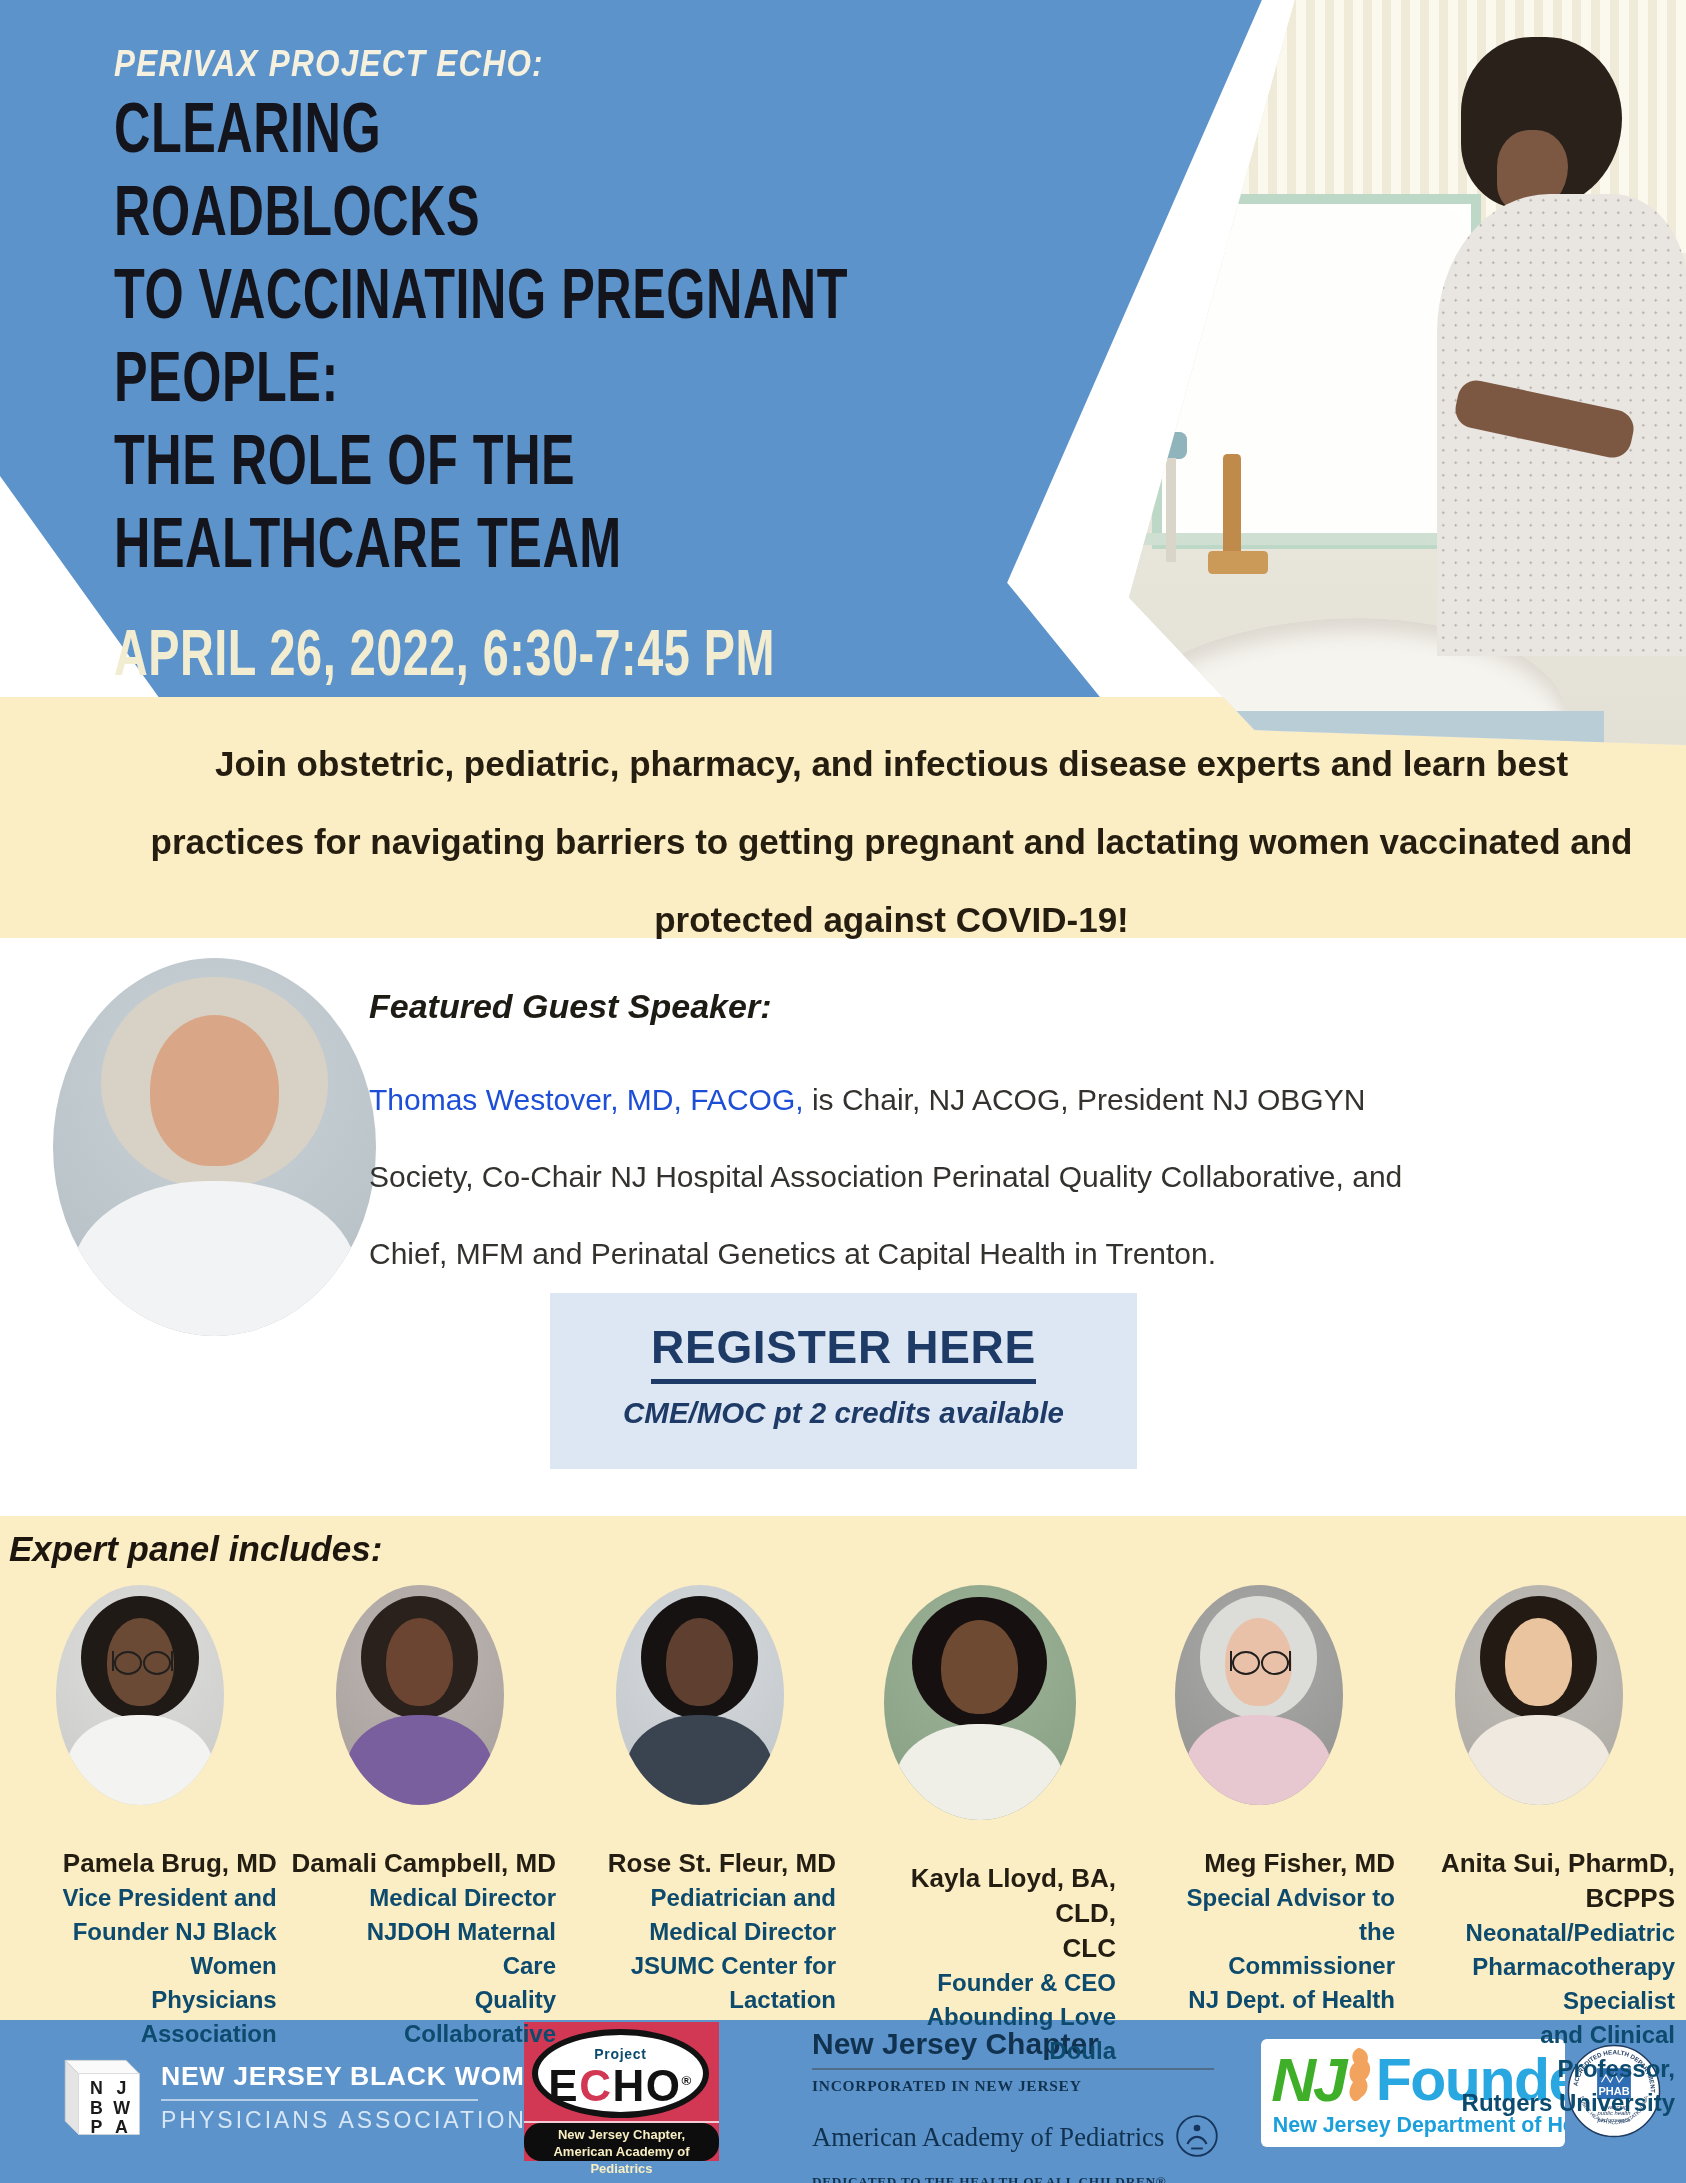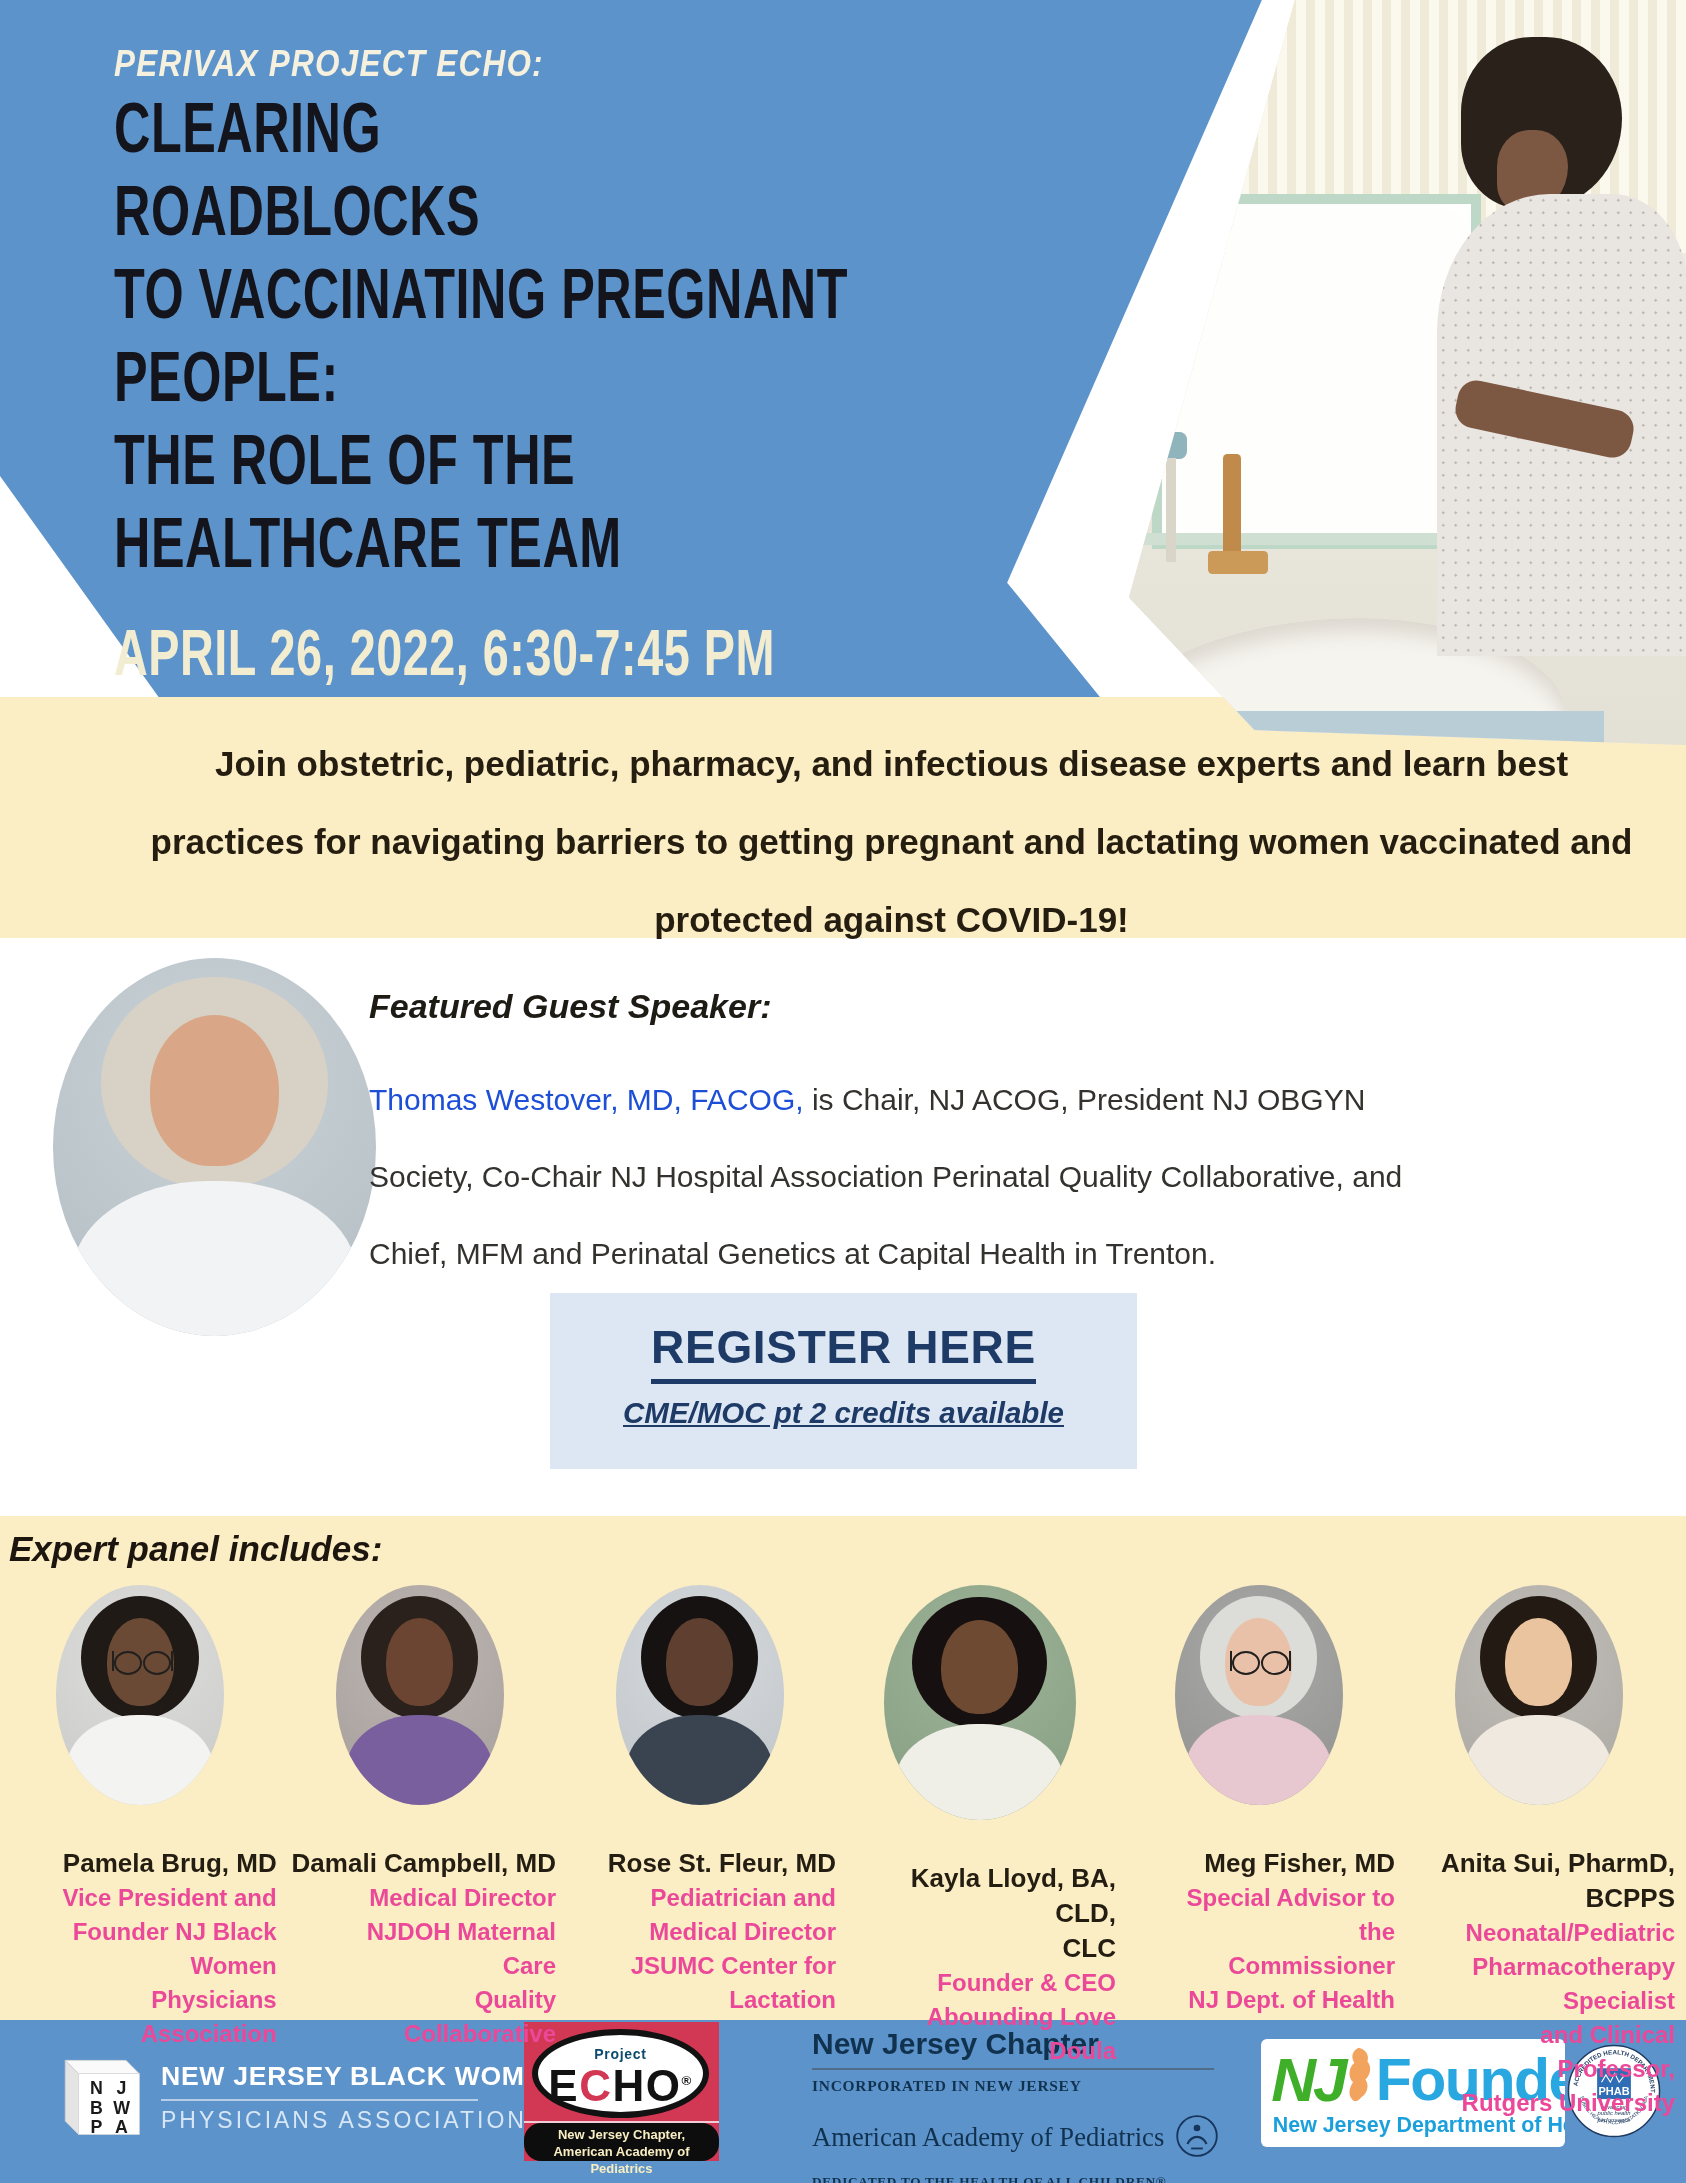--- a/index.html
+++ b/index.html
@@ -57,31 +57,31 @@
   .speaker-portrait{position:absolute;left:53px;top:958px;width:323px;height:378px;}
   .speaker-heading{position:absolute;left:369px;top:987px;font-size:34px;font-weight:700;font-style:italic;color:#1e1a14;}
   #bio-block{position:absolute;left:369px;top:1061px;width:1254px;}
   .bio-line{font-size:30px;color:#34322f;line-height:77px;white-space:nowrap;}
   .bio-bold{font-weight:400;color:#1d4ed8;}
 
   
   .register-box{position:absolute;left:550px;top:1293px;width:587px;height:176px;background:#dde7f3;text-align:center;}
   .register-link{display:inline-block;margin-top:26.6px;font-size:46px;font-weight:700;color:#1e3a66;
                  letter-spacing:0.7px;border-bottom:5.2px solid #1e3a66;padding-bottom:5.9px;cursor:pointer;}
-  .register-credits{margin-top:11.8px;font-size:29.5px;font-weight:700;font-style:italic;color:#1e3a66;text-decoration:underline;}
+  .register-credits{margin-top:11.8px;font-size:29.5px;font-weight:700;font-style:italic;color:#1e3a66;}
 
   
   .section-panel{position:absolute;left:0;top:1516px;width:1687px;height:504px;background:#fbedc4;}
   .panel-heading{position:absolute;left:8.9px;top:1529px;font-size:35px;font-weight:700;font-style:italic;color:#1c160e;z-index:1;}
   #panel-row{position:absolute;left:0;top:1585px;width:1687px;height:435px;z-index:1;}
   .panel-member{position:absolute;top:0;width:273px;text-align:right;}
   .panel-member .portrait{margin:0 auto;}
   .member-names{margin-top:41px;}
   .member-name{font-size:26px;font-weight:700;color:#241d12;line-height:35px;}
-  .member-role{font-size:24px;font-weight:700;color:#ec4899;line-height:34px;margin-left:48px;}
+  .member-role{font-size:24px;font-weight:700;color:#0c4a6e;line-height:34px;margin-left:48px;}
 
   
   .footer{position:absolute;left:0;top:2020px;width:1687px;height:163px;background:#5d93cb;}
   .njbwpa-cube{position:absolute;left:43px;top:2050px;}
   .njbwpa-text{position:absolute;left:161px;top:2061px;}
   .njbwpa-line1{font-size:26.6px;font-weight:700;color:#ffffff;letter-spacing:0.7px;white-space:nowrap;}
   .njbwpa-rule{width:317px;height:1.5px;background:rgba(255,255,255,0.55);margin:7.4px 0 5.9px 0;}
   .njbwpa-line2{font-size:23px;font-weight:400;color:#d7e6f5;letter-spacing:3px;white-space:nowrap;}
 
   .echo-logo{position:absolute;left:524px;top:2022px;width:195px;height:139px;background:#d23853;}

